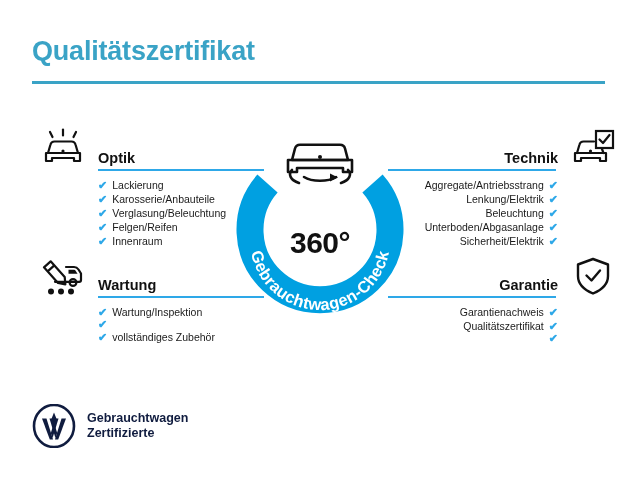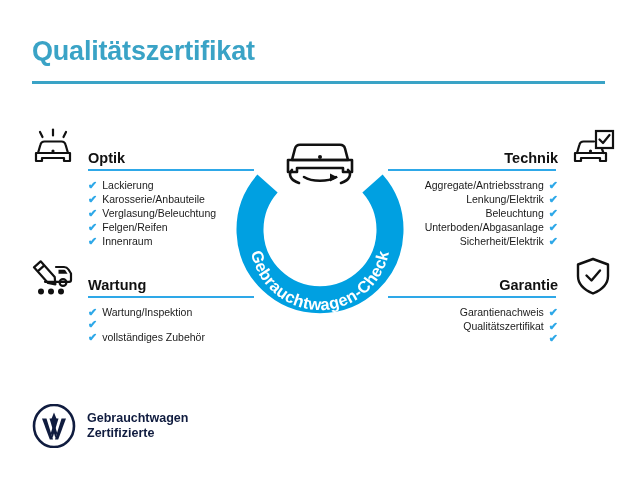--- a/index.html
+++ b/index.html
@@ -34,21 +34,21 @@
     width: 573px;
     height: 3px;
     background: #3aa3c6;
   }
 
   
   .column {
     position: absolute;
     width: 230px;
   }
-  #left-column  { left: 26px;  top: 128px; }
+  #left-column  { left: 36px;  top: 128px; }
   #right-column { left: 388px; top: 128px; }
 
   .section { position: relative; }
   #section-optik    { height: 127px; }
   #section-wartung  { height: 100px; }
   #section-technik  { height: 127px; }
   #section-garantie { height: 100px; }
 
   
   .section-head {
@@ -318,20 +318,21 @@
       <path d="M10 42 C6 46 8 52 17 55" fill="none" stroke="#111" stroke-width="2.6" stroke-linecap="round"></path>
       <path d="M66 42 C70 46 68 52 59 55" fill="none" stroke="#111" stroke-width="2.6" stroke-linecap="round"></path>
       <path d="M22 49 C30 54 46 54 54 49" fill="none" stroke="#111" stroke-width="2.6" stroke-linecap="round"></path>
       <path d="M48 45.5 L56 49.5 L48 53.5 Z" fill="#111"></path>
     </g>
 
     <text font-family="Liberation Sans, sans-serif" font-size="16.5" font-weight="bold" fill="#ffffff" letter-spacing="0.3">
       <textPath href="#curveBottom" startOffset="50%" text-anchor="middle" id="curved-text">Gebrauchtwagen-Check</textPath>
     </text>
   </svg>
+  <div id="badge-degrees">360°</div>
 </div>
 
 <div id="footer">
   <span id="vw-logo">
     <svg viewBox="0 0 44 44">
       <ellipse cx="22" cy="22" rx="20" ry="21" fill="none" stroke="#101c3f" stroke-width="2.6"></ellipse>
       <path d="M22 8.5 L25 16 L22 19.5 L19 16 Z" fill="#101c3f"></path>
       <path d="M10 14.5 L14.5 14.5 L21 35.5 L17.8 35.5 Z" fill="#101c3f"></path>
       <path d="M34 14.5 L29.5 14.5 L23 35.5 L26.2 35.5 Z" fill="#101c3f"></path>
       <path d="M17.5 14.5 L20.7 14.5 L25.2 29 L23.4 34 Z" fill="#101c3f"></path>

